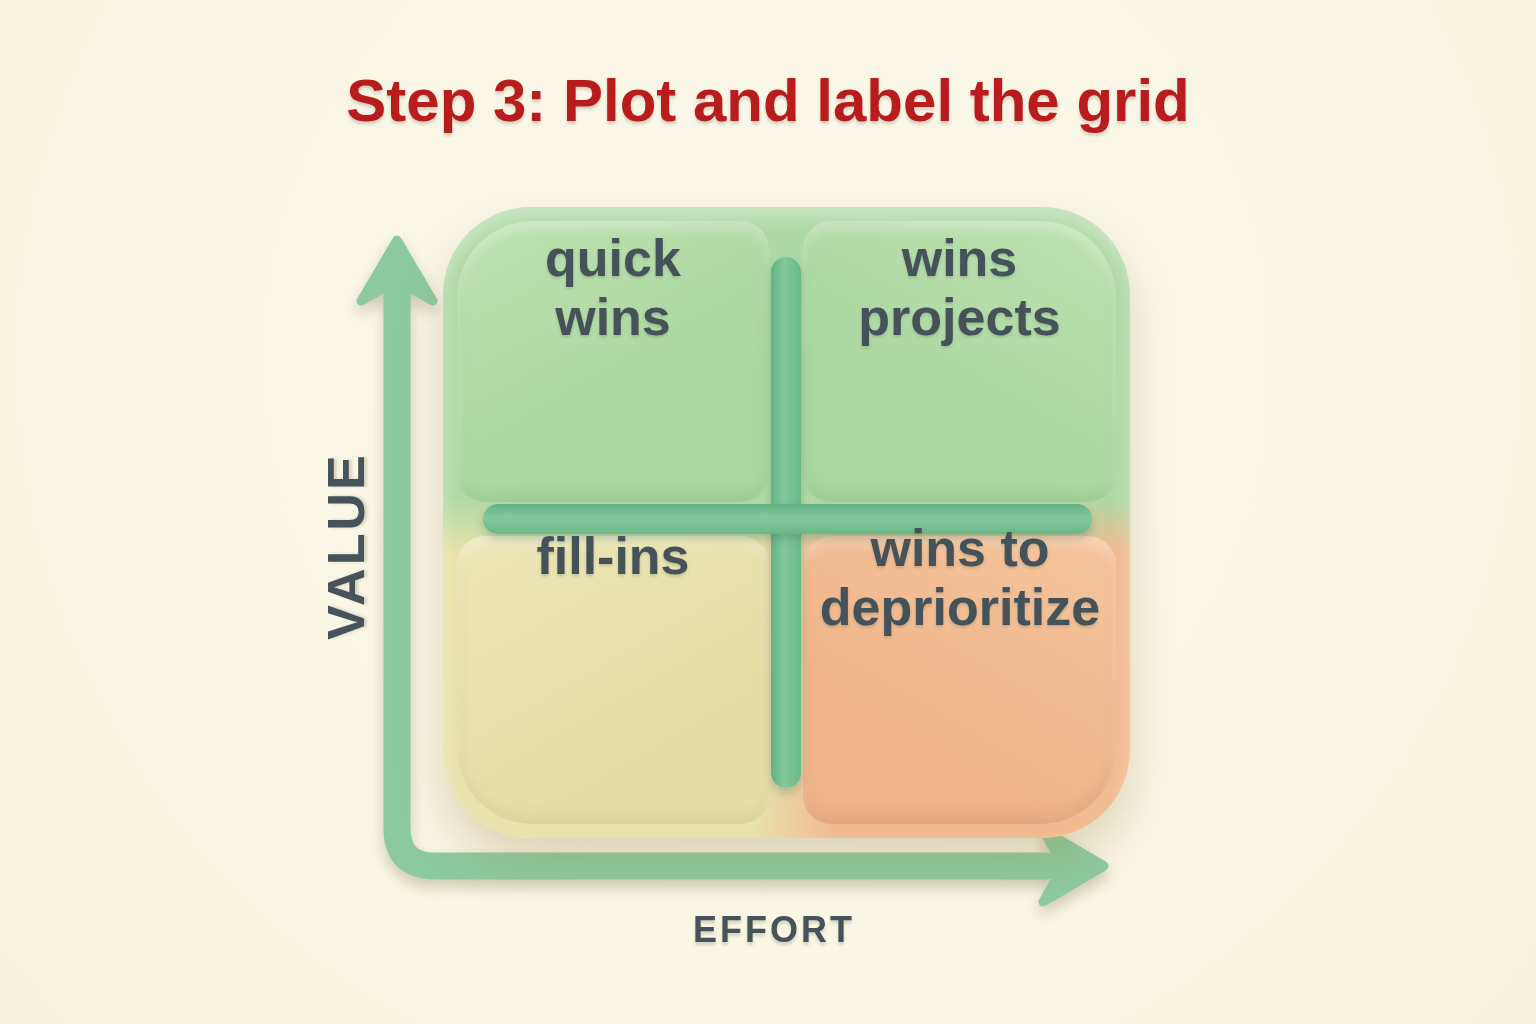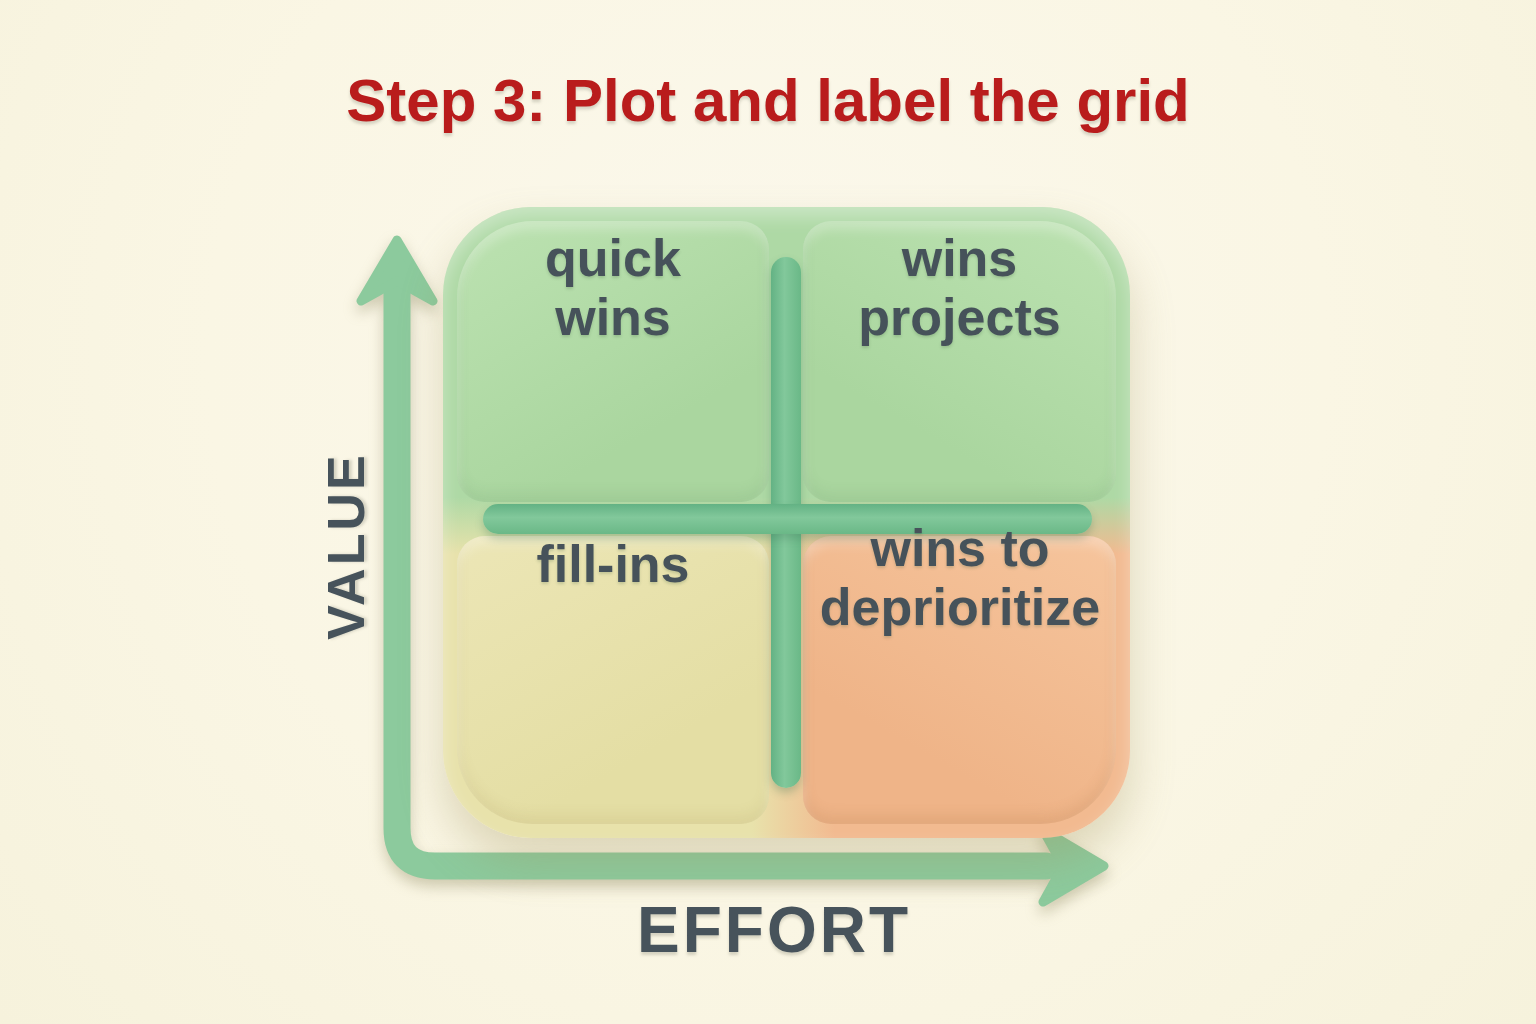--- a/index.html
+++ b/index.html
@@ -23,21 +23,21 @@
   .ylabel{
     position:absolute;left:196px;top:516px;width:300px;height:60px;
     display:flex;align-items:center;justify-content:center;
     transform:rotate(-90deg);
     font-size:52px;font-weight:700;color:#47535b;letter-spacing:3px;
     text-shadow:0 3px 3px rgba(120,120,100,0.28);
   }
   .xlabel{
     position:absolute;left:574px;top:900px;width:400px;height:60px;
     display:flex;align-items:center;justify-content:center;
-    font-size:64px;font-weight:700;color:#47535b;letter-spacing:3px;
+    font-size:36px;font-weight:700;color:#47535b;letter-spacing:3px;
     text-shadow:0 3px 3px rgba(120,120,100,0.28);
   }
   
   .matrix{
     position:absolute;left:443px;top:207px;width:687px;height:631px;
     border-radius:88px;
     background:
       linear-gradient(180deg, #aeda a6 0%, #aed9a5 46%, rgba(174,217,165,0) 55%),
       linear-gradient(90deg, #e8e2ab 0%, #e8e2ab 45%, #f2ba90 57%, #f2ba90 100%);
     background:
@@ -65,21 +65,21 @@
   .bar-h{left:40px;top:297px;width:609px;height:30px;
     background:linear-gradient(180deg,#63b284 0%,#82c89b 45%,#6ab887 100%);}
   .qlabel{position:absolute;display:flex;align-items:flex-start;justify-content:center;
     text-align:center;font-weight:700;color:#46525a;font-size:52px;line-height:1.13;
     text-shadow:0 2px 3px rgba(60,90,60,0.22);}
   .l-tl{left:14px;top:22px;width:312px;height:281px;}
   .l-tl span{width:220px;}
   .l-tr{left:360px;top:22px;width:313px;height:281px;}
   .l-tr span{width:270px;}
   .l-bl{left:14px;top:320px;width:312px;height:288px;}
-  .l-bl span{width:300px;margin-top:8px;}
+  .l-bl span{width:300px;}
   .l-br{left:352px;top:312px;width:330px;height:288px;}
   .l-br span{width:330px;}
 </style>
 </head>
 <body>
 
 <div class="stage">
 
   <h1 class="title">Step 3: Plot and label the grid</h1>
 

